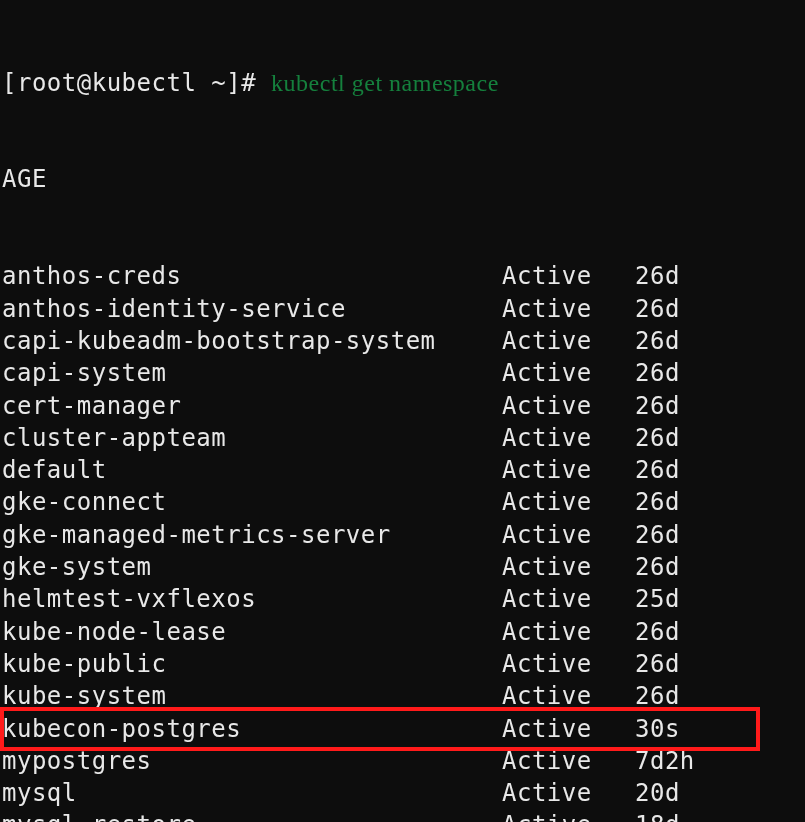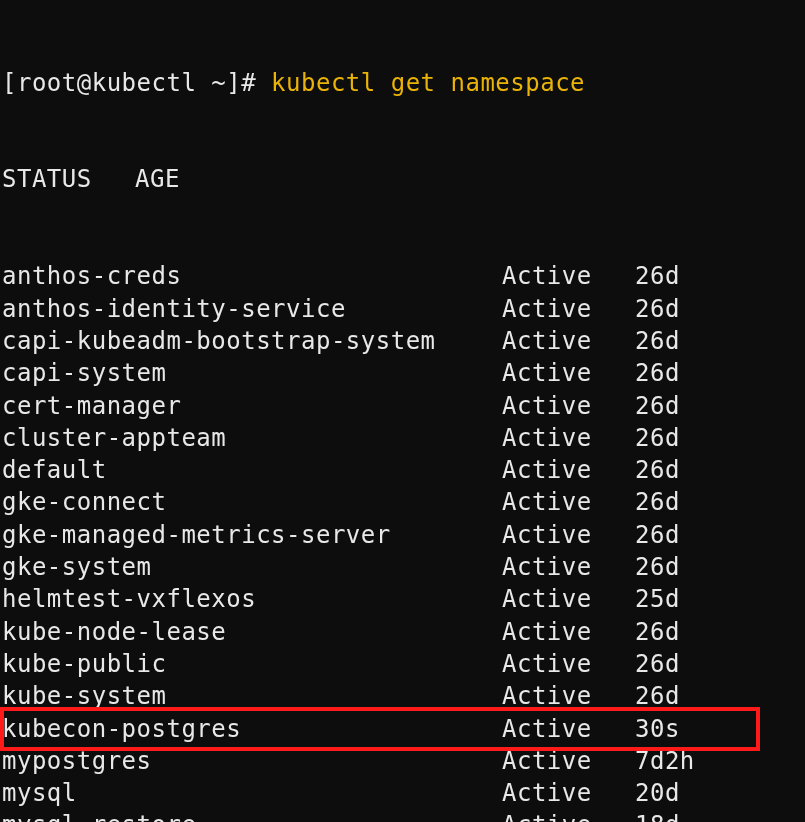--- a/index.html
+++ b/index.html
@@ -18,21 +18,22 @@
     line-height: 32.3px;
     padding: 2px 0 0 2px;
     letter-spacing: 0.5px;
     white-space: pre;
     position: relative;
   }
   .prompt-line {
     color: #e8e8e8;
   }
   .cmd {
-    color: #eab308;
+    color: #15803d;
+    font-family: Liberation Serif, serif;
   }
   .row {
     display: flex;
   }
   .col-name {
     width: 500px;
   }
   .col-status {
     width: 133px;
   }
@@ -45,17 +46,16 @@
     box-sizing: border-box;
     pointer-events: none;
   }
 </style>
 </head>
 <body>
 
 <div class="terminal">
   <div class="prompt-line"><span>[root@kubectl ~]# </span><span class="cmd">kubectl get namespace</span></div>
   <div class="row">
-    <span class="col-status">STATUS</span>
     <span class="col-age">AGE</span>
   </div>
   <div id="rows-container"><div class="row" id="row-0"><span class="col-name">anthos-creds</span><span class="col-status">Active</span><span class="col-age">26d</span></div><div class="row" id="row-1"><span class="col-name">anthos-identity-service</span><span class="col-status">Active</span><span class="col-age">26d</span></div><div class="row" id="row-2"><span class="col-name">capi-kubeadm-bootstrap-system</span><span class="col-status">Active</span><span class="col-age">26d</span></div><div class="row" id="row-3"><span class="col-name">capi-system</span><span class="col-status">Active</span><span class="col-age">26d</span></div><div class="row" id="row-4"><span class="col-name">cert-manager</span><span class="col-status">Active</span><span class="col-age">26d</span></div><div class="row" id="row-5"><span class="col-name">cluster-appteam</span><span class="col-status">Active</span><span class="col-age">26d</span></div><div class="row" id="row-6"><span class="col-name">default</span><span class="col-status">Active</span><span class="col-age">26d</span></div><div class="row" id="row-7"><span class="col-name">gke-connect</span><span class="col-status">Active</span><span class="col-age">26d</span></div><div class="row" id="row-8"><span class="col-name">gke-managed-metrics-server</span><span class="col-status">Active</span><span class="col-age">26d</span></div><div class="row" id="row-9"><span class="col-name">gke-system</span><span class="col-status">Active</span><span class="col-age">26d</span></div><div class="row" id="row-10"><span class="col-name">helmtest-vxflexos</span><span class="col-status">Active</span><span class="col-age">25d</span></div><div class="row" id="row-11"><span class="col-name">kube-node-lease</span><span class="col-status">Active</span><span class="col-age">26d</span></div><div class="row" id="row-12"><span class="col-name">kube-public</span><span class="col-status">Active</span><span class="col-age">26d</span></div><div class="row" id="row-13"><span class="col-name">kube-system</span><span class="col-status">Active</span><span class="col-age">26d</span></div><div class="row" id="row-14"><span class="col-name">kubecon-postgres</span><span class="col-status">Active</span><span class="col-age">30s</span></div><div class="row" id="row-15"><span class="col-name">mypostgres</span><span class="col-status">Active</span><span class="col-age">7d2h</span></div><div class="row" id="row-16"><span class="col-name">mysql</span><span class="col-status">Active</span><span class="col-age">20d</span></div><div class="row" id="row-17"><span class="col-name">mysql-restore</span><span class="col-status">Active</span><span class="col-age">18d</span></div></div>
 <div class="highlight-box" style="left: 0px; top: 706.531px; width: 760px; height: 44.2969px; border-color: rgb(255, 26, 26);"></div></div>
 
 </body></html>

